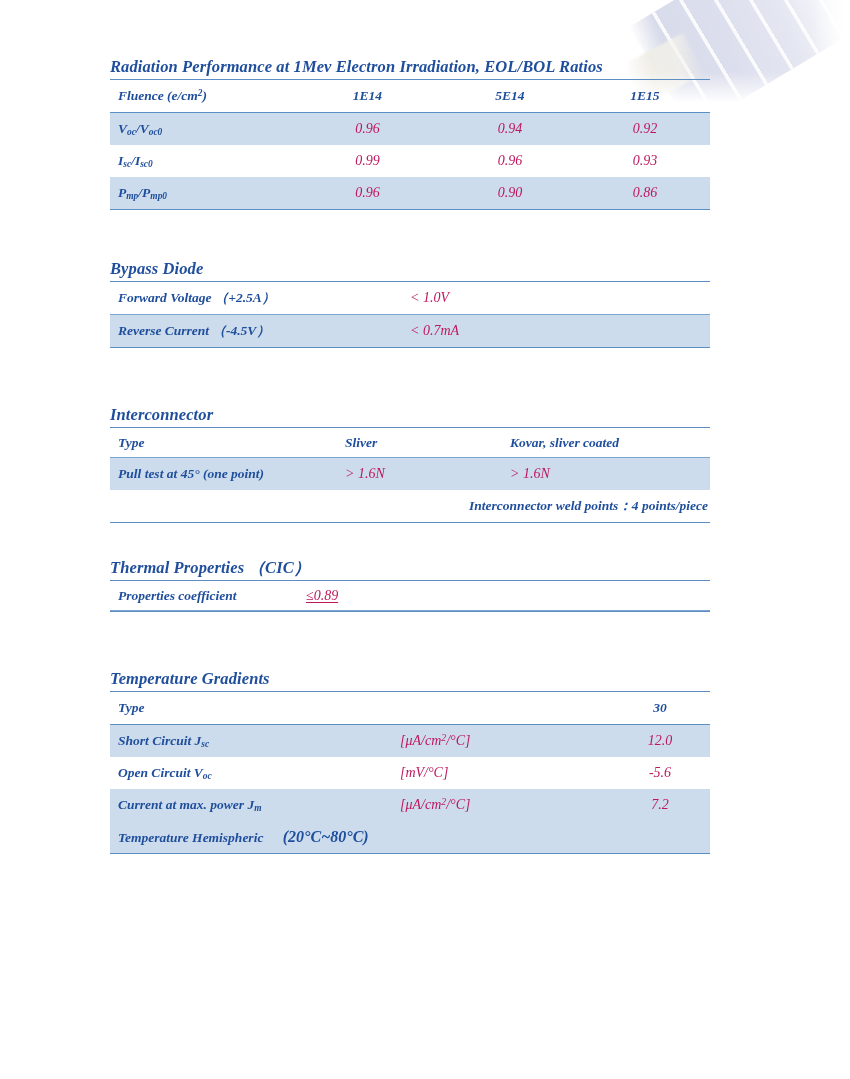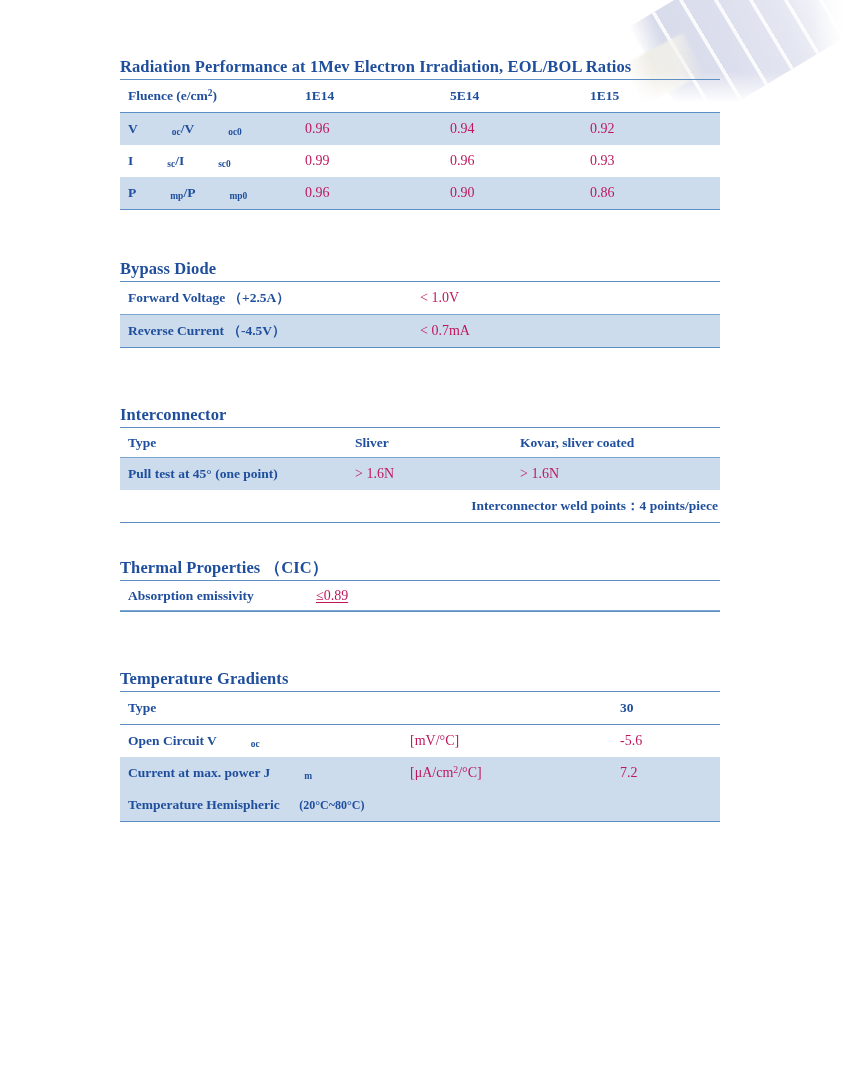--- a/index.html
+++ b/index.html
@@ -85,23 +85,24 @@
     left: 0;
     bottom: 0;
     width: 225px;
     height: 34px;
     background: linear-gradient(to bottom, rgba(255,255,255,0), #ffffff 90%);
   }
 
   
   .page {
     position: absolute;
-    left: 120px;
+    left: 110px;
     top: 0;
     width: 600px;
+    font-style: italic;
   }
 
   .section { position: relative; }
 
   
   .sec-title {
     color: #1f4e9c;
     font-weight: bold;
     font-size: 16.5px;
     line-height: 21px;
@@ -146,29 +147,28 @@
     font-size: 13.5px;
   }
   .val {
     color: #be185d;
     font-weight: normal;
     font-size: 14px;
   }
   .shade { background: #ccdced; }
   .rowh  { height: 32px; }
   .rowh-sm { height: 29px; }
-  .ctr { text-align: left; margin-top: 46px; }
+  .ctr { text-align: center; margin-top: 46px; }
   .lft { text-align: left; }
 
   sub {
     font-size: 0.70em;
     vertical-align: baseline;
     position: relative;
     bottom: -0.22em;
-    margin-left: 34px;
   }
   sup {
     font-size: 0.70em;
     vertical-align: baseline;
     position: relative;
     top: -0.45em;
   }
   .uline { text-decoration: underline; text-underline-offset: 2px; }
   .gap-md { height: 34px; }
   .gap-lg { height: 48px; }
@@ -308,21 +308,21 @@
     <div class="sec-title">Thermal Properties （CIC）</div>
     <div class="rule-heavy"></div>
 
     <table class="t">
       <colgroup>
           <col style="width:196px">
           <col style="width:404px">
         </colgroup>
       <tbody>
         <tr class="rowh-sm">
-          <td class="lbl">Absorption emissivity</td>
+          <td class="lbl">Properties coefficient</td>
           <td class="val lft uline">≤0.89</td>
         </tr>
         <tr>
             <td colspan="2" style="padding:0">
               <div class="rule-light"></div>
             </td>
           </tr>
       </tbody>
     </table>
     <div class="rule-med"></div>
@@ -345,34 +345,39 @@
           <td class="hdr lbl">Type</td>
           <td class="hdr lft"></td>
           <td class="hdr ctr">30</td>
         </tr>
         <tr>
             <td colspan="3" style="padding:0">
               <div class="rule-med"></div>
             </td>
           </tr>
 
+        <tr class="rowh shade">
+          <td class="lbl">Short Circuit J<sub>sc</sub></td>
+          <td class="val lft">[μA/cm<sup>2</sup>/°C]</td>
+          <td class="val ctr">12.0</td>
+        </tr>
         <tr class="rowh">
           <td class="lbl">Open Circuit V<sub>oc</sub></td>
           <td class="val lft">[mV/°C]</td>
           <td class="val ctr">-5.6</td>
         </tr>
         <tr class="rowh shade">
           <td class="lbl">Current at max. power J<sub>m</sub></td>
           <td class="val lft">[μA/cm<sup>2</sup>/°C]</td>
           <td class="val ctr">7.2</td>
         </tr>
         <tr class="rowh shade">
           <td class="lbl" colspan="3">
             <span>Temperature Hemispheric</span>
-            <span style="display:inline-block;width:16px"></span><span style="font-size:12px">(20°C~80°C)</span>
+            <span style="display:inline-block;width:16px"></span><span style="font-size:16px">(20°C~80°C)</span>
           </td>
         </tr>
       </tbody>
     </table>
     <div class="rule-med"></div>
   </div>
 
 </div>
 
 </body></html>

